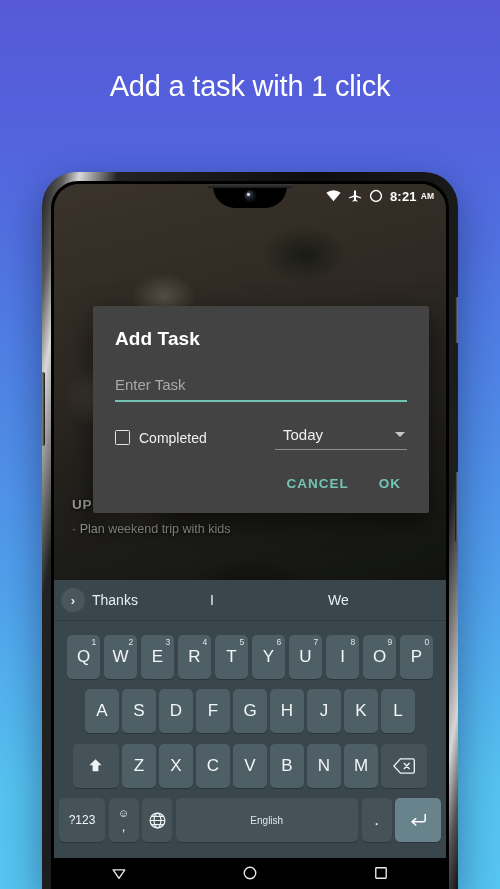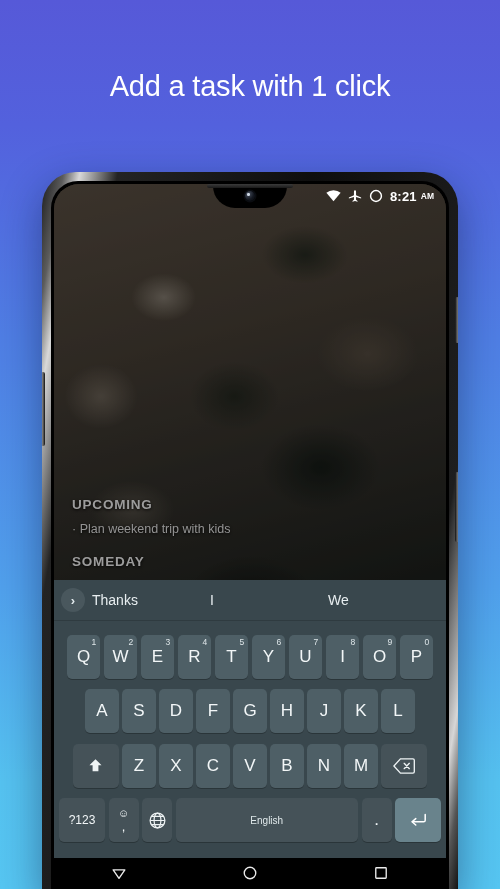--- a/index.html
+++ b/index.html
@@ -221,25 +221,48 @@
               <circle cx="8" cy="8" r="6.2" fill="none" stroke="#fff" stroke-width="1.7"></circle>
             </svg>
         </span>
         <span class="sb-time">8:21</span>
         <span class="sb-ampm">AM</span>
       </div>
 
       <div class="tasklist">
         <div class="sec-head">UPCOMING</div>
         <div class="task-row">· Plan weekend trip with kids</div>
-        <div class="sec-head">SOMEDAY</div>
       </div>
 
       <div class="scrim"></div>
 
+      <div class="dialog">
+        <div class="dlg-title">Add Task</div>
+
+        <div class="dlg-input-wrap">
+          <input class="dlg-input" type="text" placeholder="Enter Task" style="">
+          <div class="dlg-underline"></div>
+        </div>
+
+        <div class="dlg-row">
+          <div class="chk-wrap">
+            <div class="chk"></div>
+            <div class="chk-label">Completed</div>
+          </div>
+          <div class="spinner">
+            <span class="spinner-val">Today</span>
+            <span class="caret"></span>
+          </div>
+        </div>
+
+        <div class="dlg-actions">
+          <button class="dlg-btn">CANCEL</button>
+          <button class="dlg-btn">OK</button>
+        </div>
+      </div>
 
       <div class="keyboard">
 
         <div class="suggest">
           <div class="sug-expand">
             <div class="sug-expand-circle">›</div>
           </div>
           <div class="sug">Thanks</div>
           <div class="sug">I</div>
           <div class="sug">We</div>

